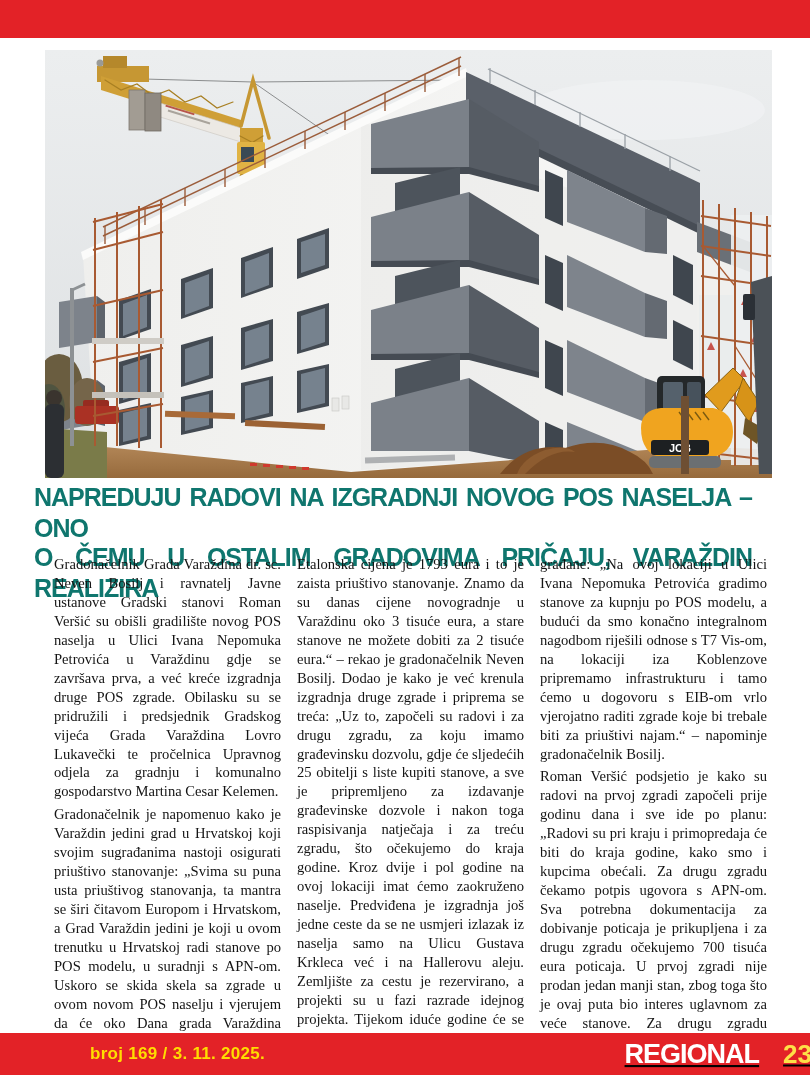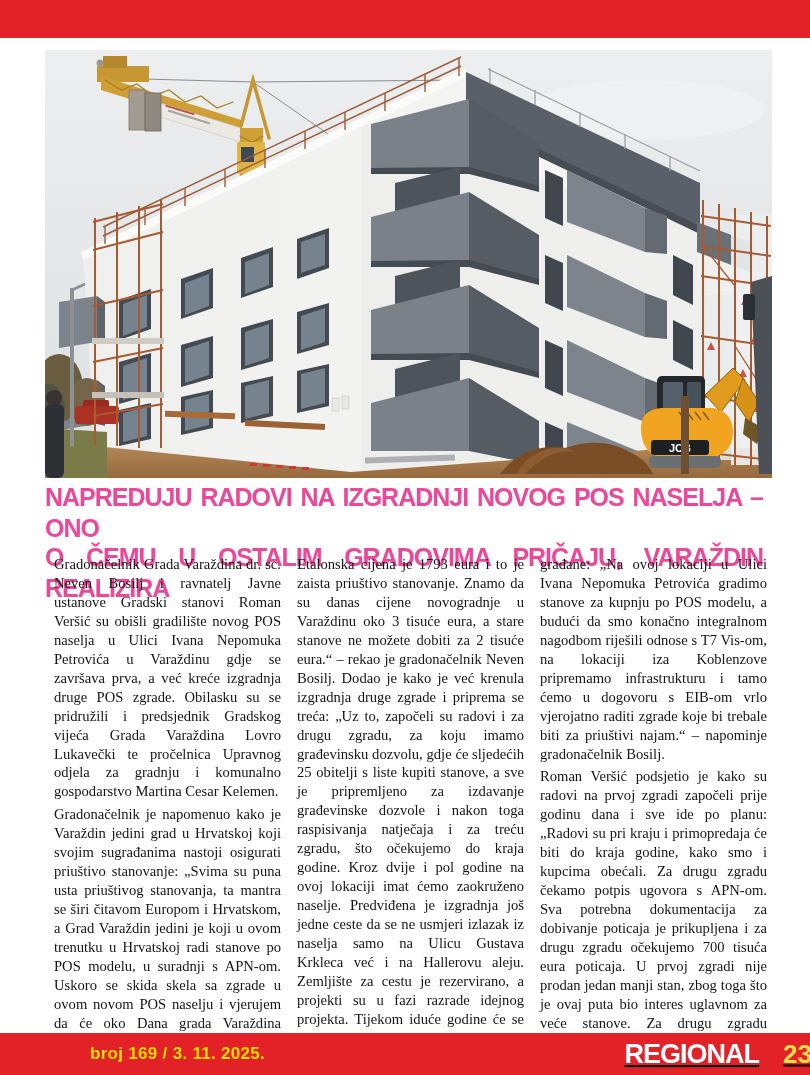--- a/index.html
+++ b/index.html
@@ -4,21 +4,21 @@
 <style>
   html,body{margin:0;padding:0;}
   body{
     width:810px;height:1075px;position:relative;overflow:hidden;
     background:#ffffff;font-family:"Liberation Sans",sans-serif;
   }
   .band-top{position:absolute;left:0;top:0;width:810px;height:38px;background:#e32227;}
   .band-bottom{position:absolute;left:0;top:1033px;width:810px;height:42px;background:#e32227;padding-left:8px;}
   .photo-frame{position:absolute;left:45px;top:50px;width:727px;height:428px;overflow:hidden;background:#e4e6e8;}
   .photo-frame svg{display:block;}
-  .headline{position:absolute;left:45px;top:481px;width:718px;color:#ec4899;}
+  .headline{position:absolute;left:34px;top:481px;width:718px;color:#0f766e;}
   .hl-line{
     font-weight:bold;font-size:25px;line-height:30px;letter-spacing:-1px;
     text-align:justify;text-align-last:justify;
     transform:scaleY(1.04);transform-origin:top left;white-space:normal;
   }
   .article{position:absolute;left:50px;top:551px;width:722px;display:flex;gap:8px;}
   .col{
     width:235px;font-family:"Liberation Serif",serif;font-size:14.6px;
     line-height:18.95px;text-align:justify;color:#141414;
   }

